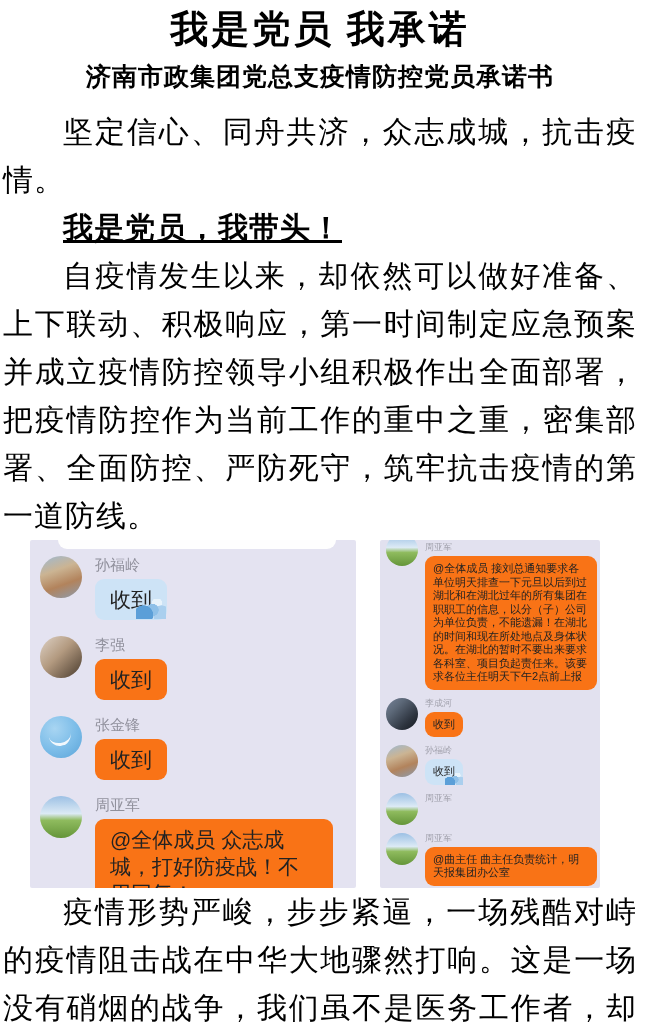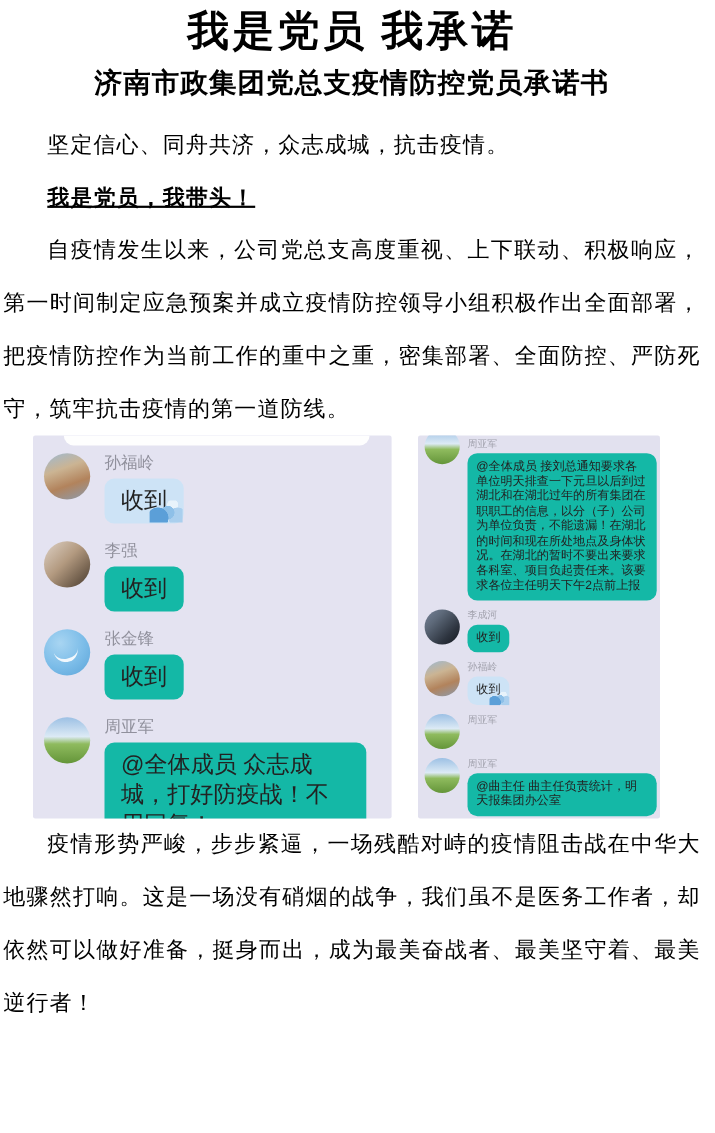--- a/index.html
+++ b/index.html
@@ -9,21 +9,21 @@
   }
   .title{
     margin:6px 0 0;text-align:center;font-size:38px;line-height:47px;
     font-weight:bold;letter-spacing:3px;
   }
   .subtitle{
     margin:8px 0 15px;text-align:center;font-size:25px;line-height:32px;
     font-weight:bold;letter-spacing:1px;
   }
   .para{
-    margin:0 3px;font-size:20px;line-height:48px;text-indent:2em;
+    margin:0 3px;font-size:30px;line-height:48px;text-indent:2em;
     text-align:justify;letter-spacing:1px;
   }
   .p-first{margin-top:12px;}
   .bold{font-weight:bold;text-decoration:underline;}
   .h-signup{margin-top:12px;}
   
   .chats{display:flex;gap:24px;margin:0 0 0 30px;}
   .chat{
     position:relative;height:348px;overflow:hidden;border-radius:2px;
     font-family:"Liberation Sans","DejaVu Sans",sans-serif;color:#222;
@@ -50,21 +50,21 @@
     border-top:none;border-left:none;border-right:none;border-radius:0 0 14px 14px;transform:rotate(-8deg);
   }
   .av-field{background:linear-gradient(to bottom,#9cc0e4 0%,#dceaf5 42%,#8fbb5e 58%,#649539 100%);}
   .av-dark{background:linear-gradient(135deg,#77839а 0%,#5d6979 30%,#2e3540 70%,#14181f 100%);
            background:linear-gradient(135deg,#778399 0%,#5d6979 30%,#2e3540 70%,#14181f 100%);}
   .msg-body{min-width:0;}
   .msg-name{color:#90909c;}
   .chat-left .msg-name{font-size:15px;line-height:18px;}
   .chat-right .msg-name{font-size:9px;line-height:11px;color:#a3a3ae;}
   .bubble{
-    position:relative;display:inline-block;background:#14b8a6;border-radius:9px;
+    position:relative;display:inline-block;background:#f97316;border-radius:9px;
     box-sizing:border-box;
   }
   .chat-left .bubble{margin-top:5px;font-size:21px;line-height:27px;padding:7px 15px;max-width:238px;}
   .chat-right .bubble{margin-top:3px;font-size:11px;line-height:13.5px;padding:6px 8px;max-width:172px;}
   .bubble-blue{background:#cde3f6;}
   .wave-icon{
     position:absolute;pointer-events:none;
     background:
       radial-gradient(circle at 25% 80%,#5b9fd8 0 34%,rgba(0,0,0,0) 36%),
       radial-gradient(circle at 55% 55%,#8ec0e8 0 30%,rgba(0,0,0,0) 32%),
@@ -78,21 +78,21 @@
 </head>
 <body>
 
 <div class="doc">
 
   <div class="title">我是党员 我承诺</div>
   <div class="subtitle">济南市政集团党总支疫情防控党员承诺书</div>
 
   <p class="para p-first">坚定信心、同舟共济，众志成城，抗击疫情。</p>
   <p class="para bold">我是党员，我带头！</p>
-  <p class="para">自疫情发生以来，公司党总支高度重视、上下联动、积极响应，第一时间制定应急预案并成立疫情防控领导小组积极作出全面部署，把疫情防控作为当前工作的重中之重，密集部署、全面防控、严防死守，筑牢抗击疫情的第一道防线。</p>
+  <p class="para">自疫情发生以来，却依然可以做好准备、上下联动、积极响应，第一时间制定应急预案并成立疫情防控领导小组积极作出全面部署，把疫情防控作为当前工作的重中之重，密集部署、全面防控、严防死守，筑牢抗击疫情的第一道防线。</p>
 
   <div class="chats">
 
     <div class="chat chat-left">
       <div class="partial-bubble"></div>
 
       <div class="msg">
         <div class="avatar av-beach"></div>
         <div class="msg-body">
           <div class="msg-name">孙福岭</div>

